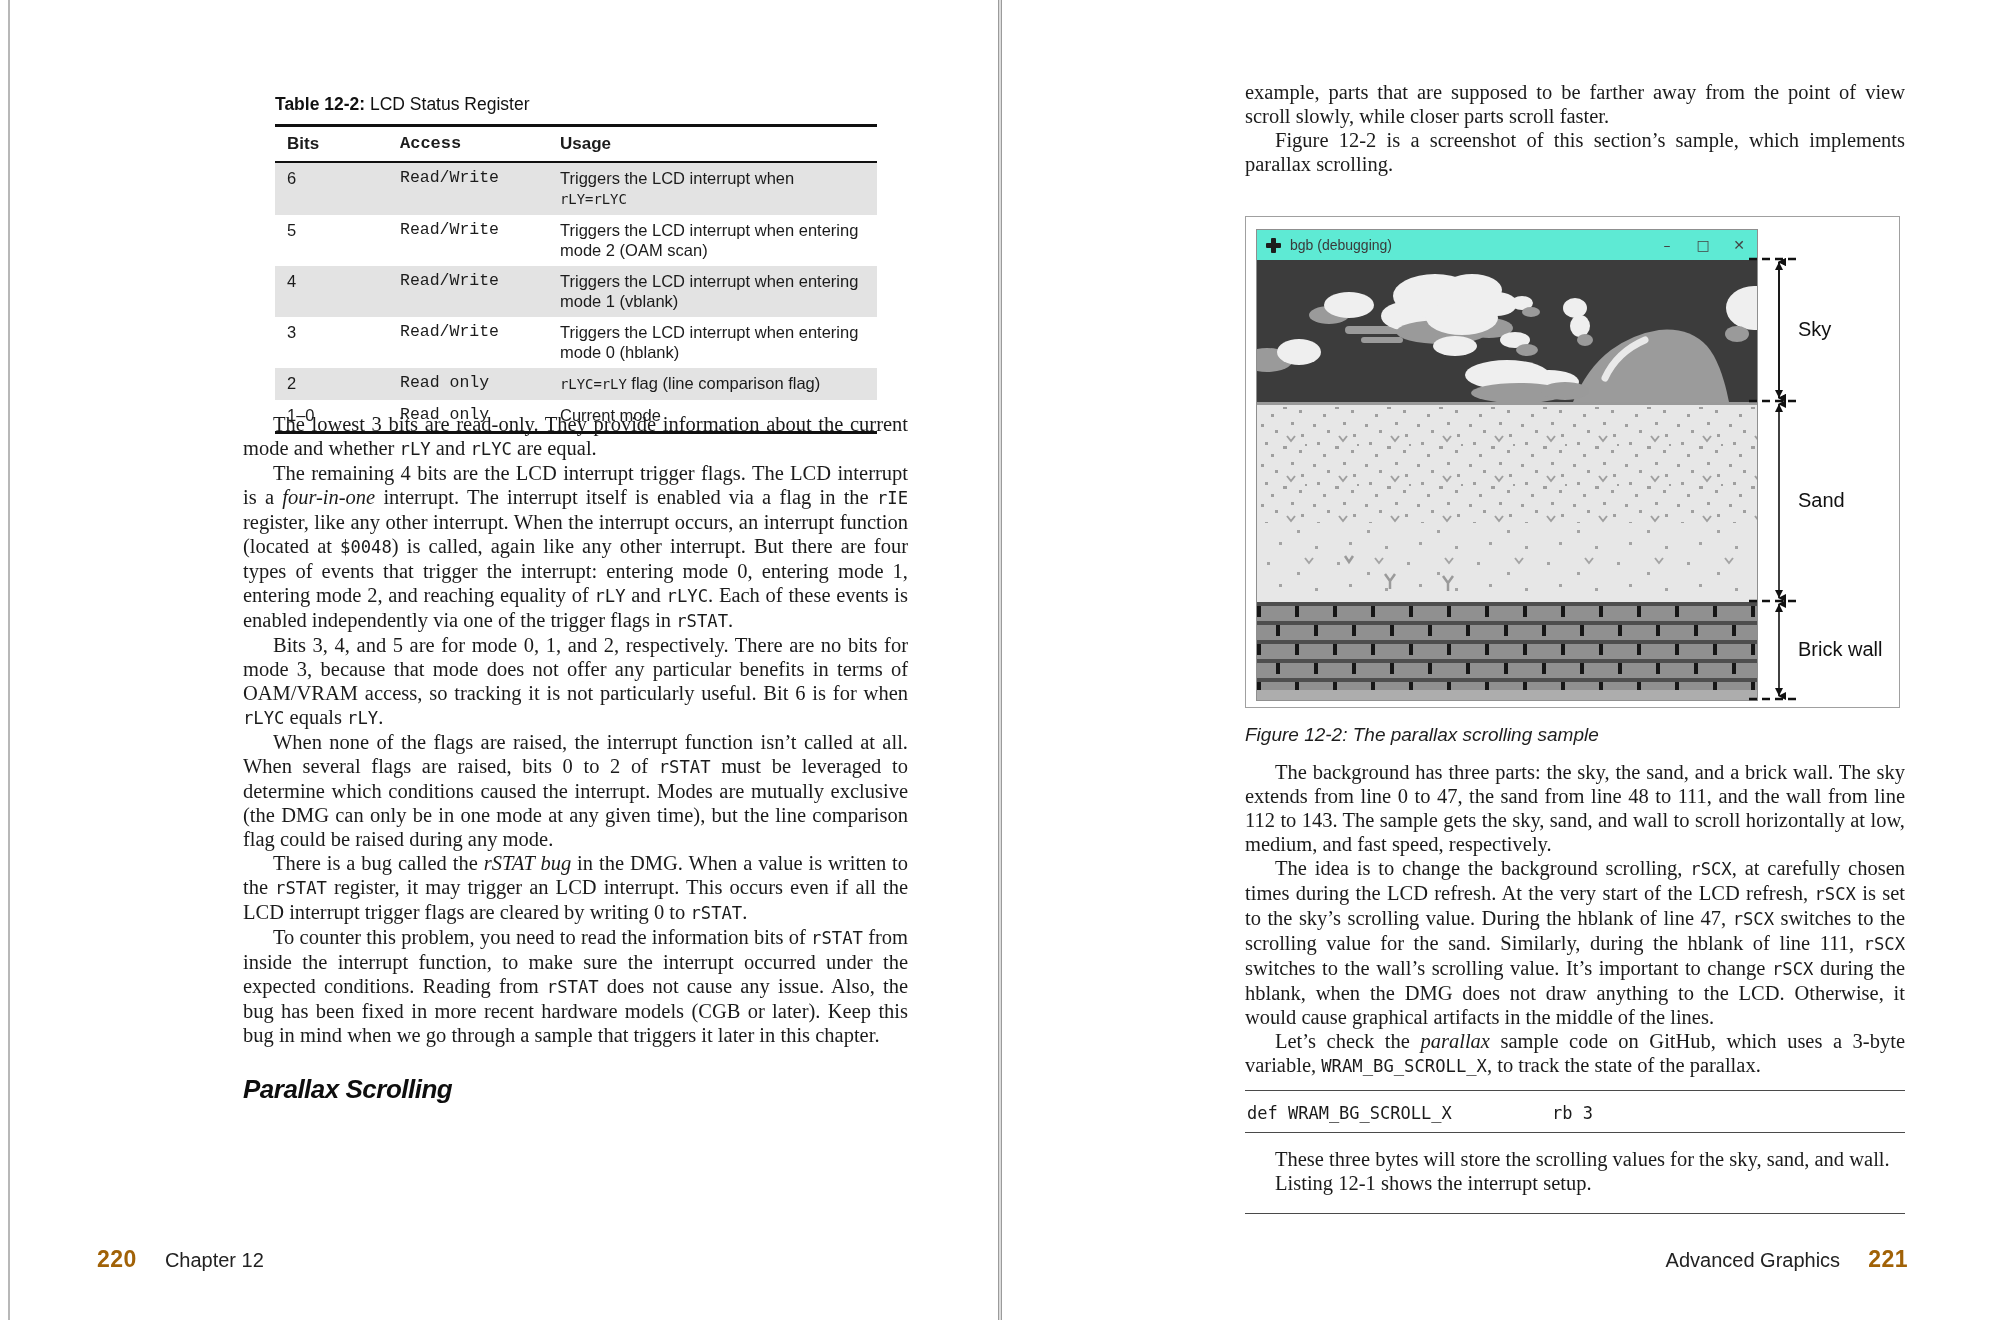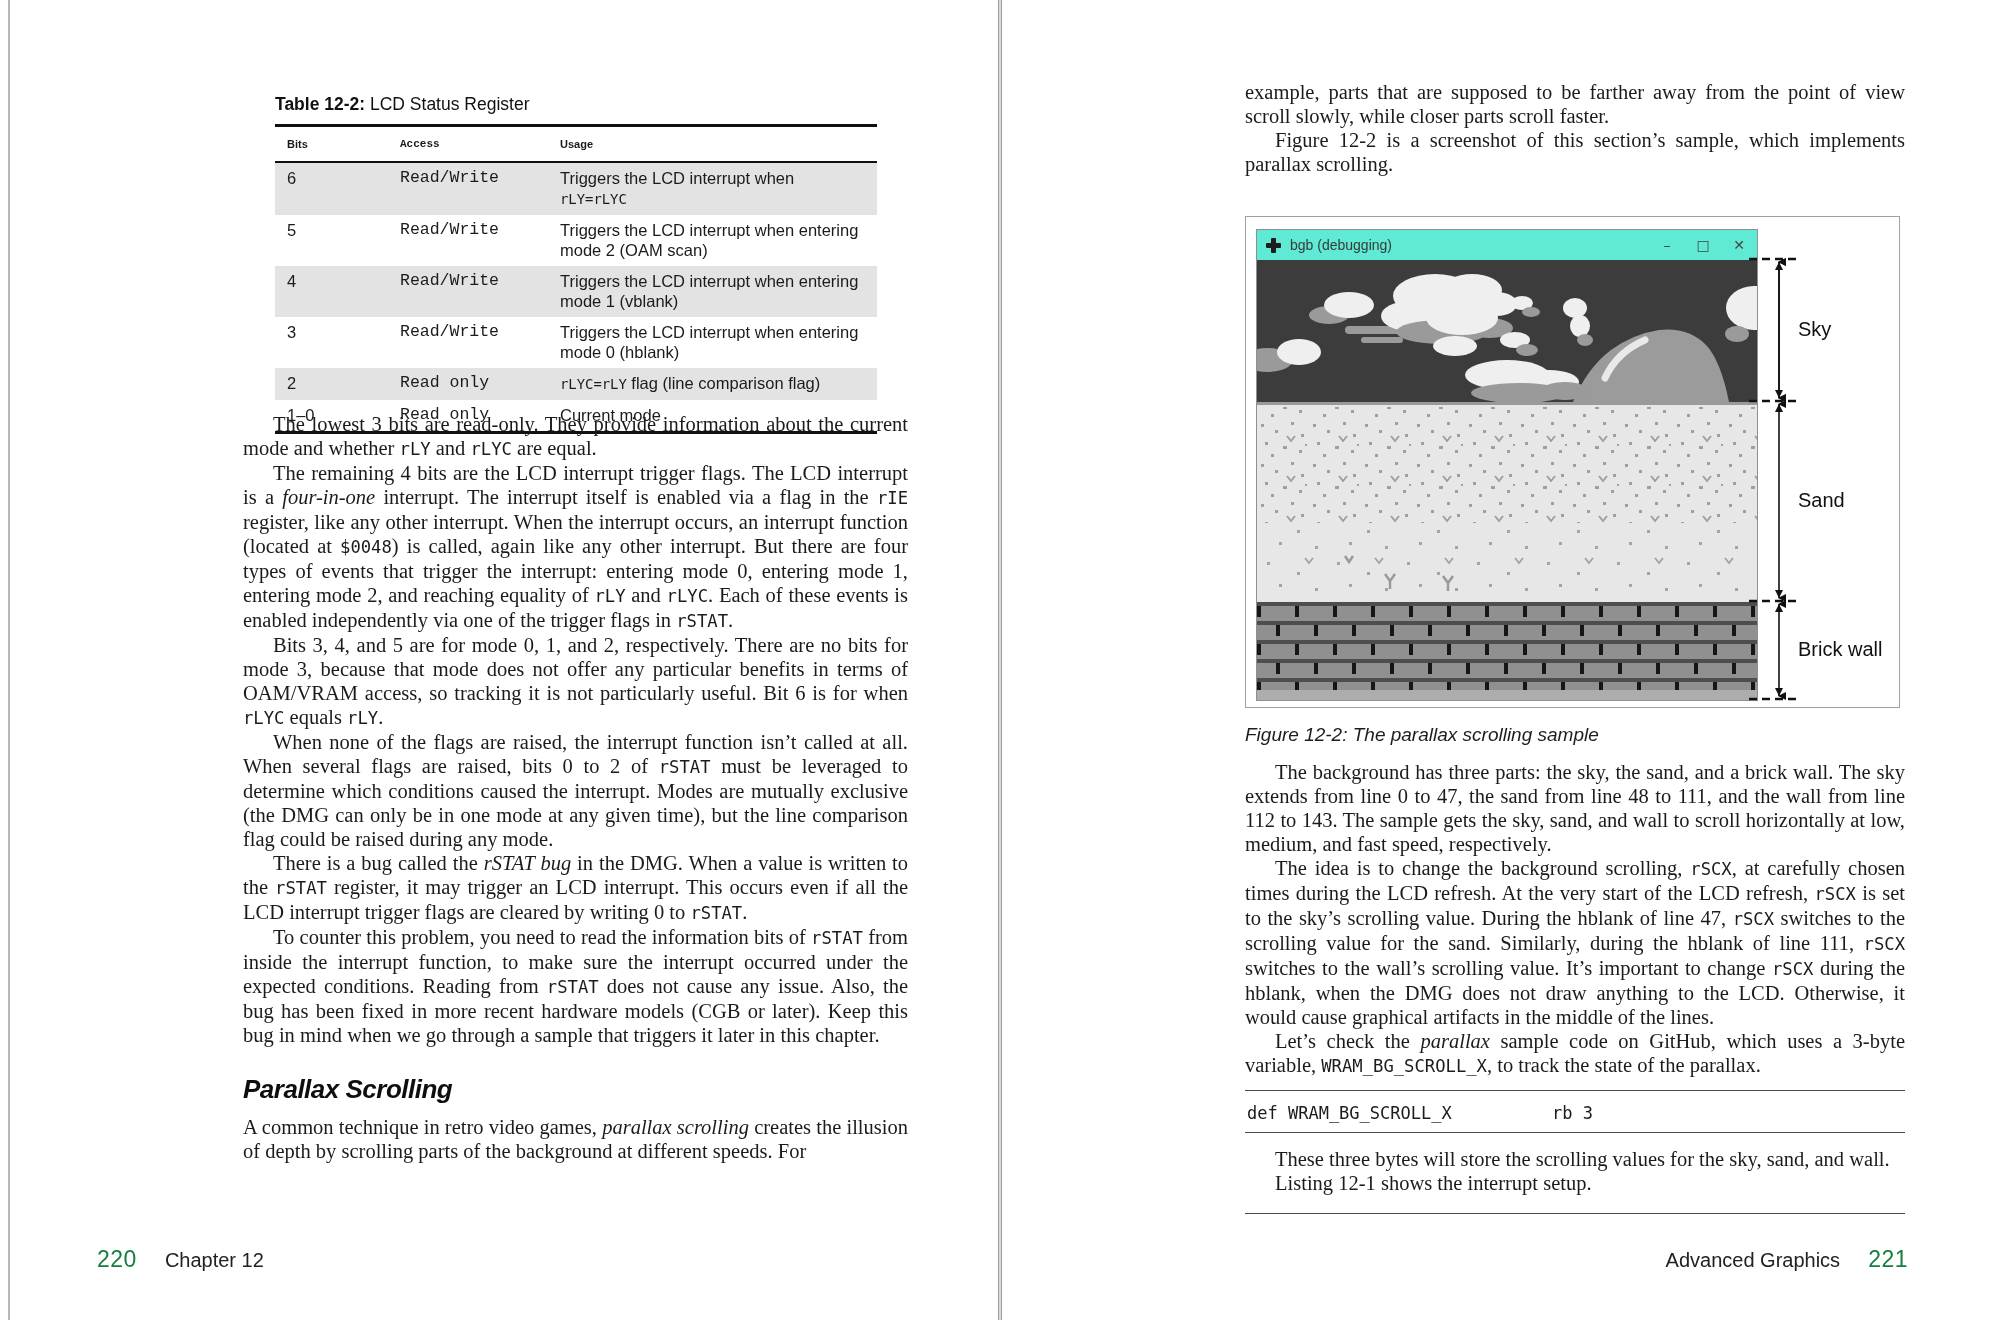--- a/index.html
+++ b/index.html
@@ -16,37 +16,37 @@
   .body-text p.ind{text-indent:30px;}
   .seg-m{font-family:"DejaVu Sans Mono",monospace;font-size:0.84em;}
   .seg-i{font-style:italic;}
 
   
   .table-block{position:absolute;left:243px;top:94px;width:602px;font-family:"Liberation Sans",sans-serif;margin-left:32px;}
   .table-caption{font-size:17.5px;margin-bottom:9px;color:#111;}
   .table-caption .cap-label{font-weight:bold;}
   .lcd-table{border-top:3px solid #101010;border-bottom:3.5px solid #101010;}
   .t-row{display:flex;align-items:flex-start;font-size:16.5px;line-height:20px;}
-  .t-head{font-weight:bold;border-bottom:2.5px solid #101010;font-size:11px;}
+  .t-head{font-weight:bold;border-bottom:2.5px solid #101010;font-size:17px;}
   .t-head .t-cell{padding-top:7px;padding-bottom:7px;}
   .t-cell{padding:5px 0 6px 0;}
   .c-bits{width:125px;padding-left:12px;box-sizing:border-box;}
   .c-access{width:160px;font-family:Liberation Mono, monospace;}
   .c-usage{width:305px;}
   .t-body .t-row:nth-child(odd){background:#e3e3e3;}
 
   .left-body{position:absolute;left:243px;top:412px;width:665px;}
   .section-heading{font-family:"Liberation Sans",sans-serif;font-weight:bold;font-style:italic;
                    font-size:26px;margin:30px 0 14px 0;color:#0e0e0e;letter-spacing:-0.5px;}
 
   .footer-left{position:absolute;left:97px;top:1246px;display:flex;align-items:baseline;gap:28px;
                font-family:"Liberation Sans",sans-serif;}
   .footer-right{position:absolute;right:92px;top:1246px;display:flex;align-items:baseline;gap:28px;
                font-family:"Liberation Sans",sans-serif;}
-  .page-num{font-weight:normal;font-size:23px;letter-spacing:0.5px;color:#15803d;}
+  .page-num{font-weight:bold;font-size:23px;letter-spacing:0.5px;color:#a16207;}
   .running-head{font-size:20px;color:#222;}
 
   
   .right-body-top{position:absolute;left:1245px;top:80px;width:660px;}
   .figure-block{position:absolute;left:1245px;top:216px;width:655px;}
   .figure-box{position:relative;width:653px;height:490px;border:1px solid #a0a0a0;background:#fff;}
 
   .bgb-window{position:absolute;left:10px;top:12px;width:500px;border:1px solid #8f8f8f;background:#fff;}
   .titlebar{position:relative;height:30px;background:#5eead4;display:flex;align-items:center;}
   .app-icon{position:relative;width:15px;height:15px;margin-left:9px;}
@@ -128,21 +128,20 @@
     </div>
 
     <div class="left-body body-text">
       <p class="ind"><span>The lowest 3 bits are read-only.  They provide information about the current mode and whether </span><span class="seg-m">rLY</span><span> and </span><span class="seg-m">rLYC</span><span> are equal.</span></p>
       <p class="ind"><span>The remaining 4 bits are the LCD interrupt trigger flags. The LCD interrupt is a </span><span class="seg-i">four-in-one</span><span> interrupt.  The interrupt itself is enabled via a flag in the </span><span class="seg-m">rIE</span><span> register, like any other interrupt.  When the interrupt occurs, an interrupt function (located at </span><span class="seg-m">$0048</span><span>) is called, again like any other interrupt. But there are four types of events that trigger the interrupt: entering mode 0, entering mode 1, entering mode 2, and reaching equality of </span><span class="seg-m">rLY</span><span> and </span><span class="seg-m">rLYC</span><span>. Each of these events is enabled independently via one of the trigger flags in </span><span class="seg-m">rSTAT</span><span>.</span></p>
       <p class="ind"><span>Bits 3, 4, and 5 are for mode 0, 1, and 2, respectively. There are no bits for mode 3, because that mode does not offer any particular benefits in terms of OAM/VRAM access, so tracking it is not particularly useful. Bit 6 is for when </span><span class="seg-m">rLYC</span><span> equals </span><span class="seg-m">rLY</span><span>.</span></p>
       <p class="ind"><span>When none of the flags are raised, the interrupt function isn’t called at all.  When several flags are raised, bits 0 to 2 of </span><span class="seg-m">rSTAT</span><span> must be leveraged to determine which conditions caused the interrupt.  Modes are mutually exclusive (the DMG can only be in one mode at any given time), but the line comparison flag could be raised during any mode.</span></p>
       <p class="ind"><span>There is a bug called the </span><span class="seg-i">rSTAT bug</span><span> in the DMG.  When a value is written to the </span><span class="seg-m">rSTAT</span><span> register, it may trigger an LCD interrupt.  This occurs even if all the LCD interrupt trigger flags are cleared by writing 0 to </span><span class="seg-m">rSTAT</span><span>.</span></p>
       <p class="ind"><span>To counter this problem, you need to read the information bits of </span><span class="seg-m">rSTAT</span><span> from inside the interrupt function, to make sure the interrupt occurred under the expected conditions.  Reading from </span><span class="seg-m">rSTAT</span><span> does not cause any issue.  Also, the bug has been fixed in more recent hardware models (CGB or later).  Keep this bug in mind when we go through a sample that triggers it later in this chapter.</span></p>
       <div class="section-heading">Parallax Scrolling</div>
-      <p><span>A common technique in retro video games, </span><span class="seg-i">parallax scrolling</span><span> creates the illusion of depth by scrolling parts of the background at different speeds.  For</span></p>
     </div>
 
     <div class="footer-left">
       <span class="page-num">220</span>
       <span class="running-head">Chapter 12</span>
     </div>
   </div>
 
   <div>
 

